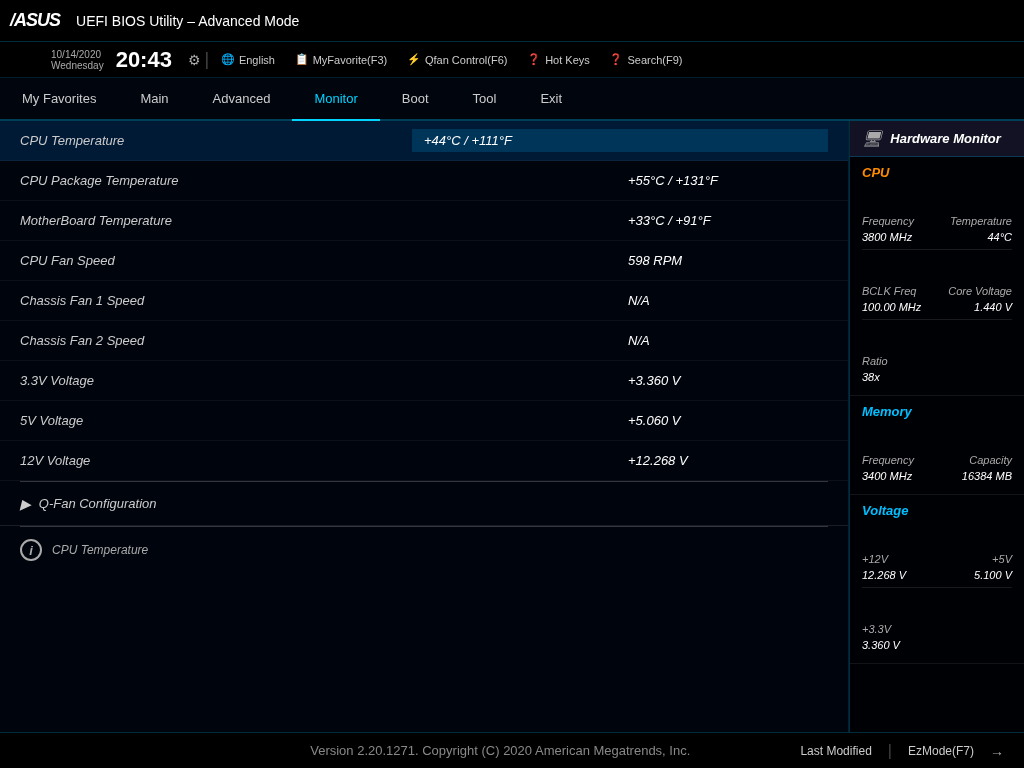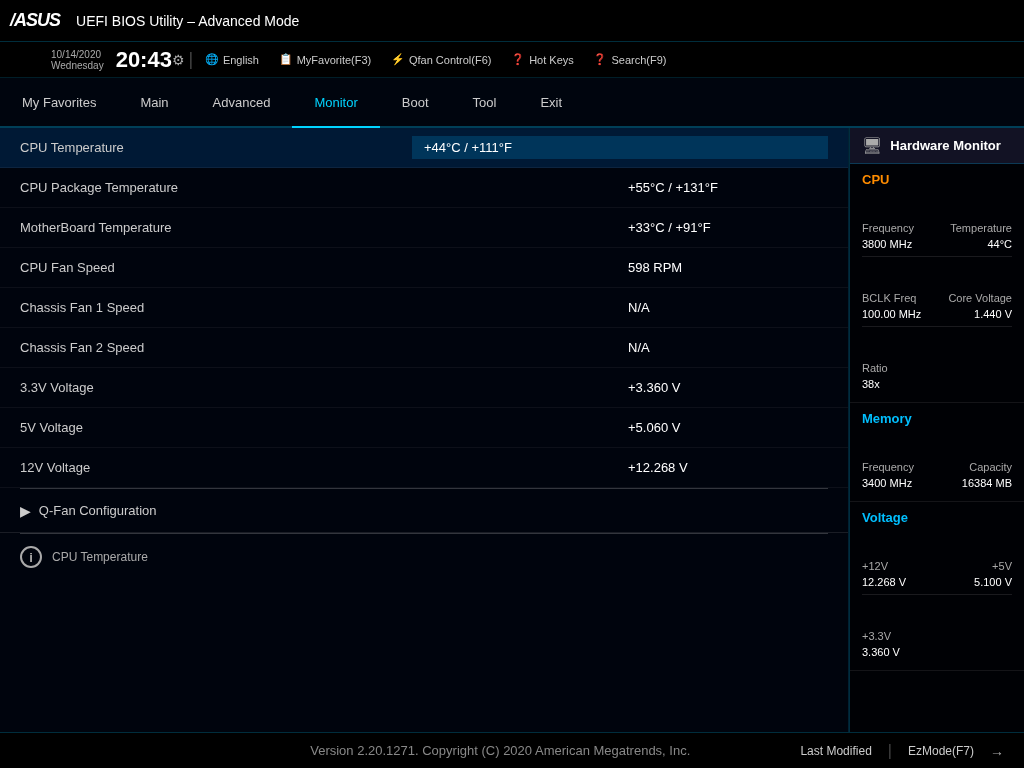--- a/index.html
+++ b/index.html
@@ -76,21 +76,21 @@
       cursor: pointer;
       padding: 4px 8px;
       display: flex;
       align-items: center;
       gap: 4px;
     }
     .separator { color: #444; font-size: 18px; }
 
     
     .nav-bar {
-      height: 50px;
+      height: 43px;
       background: rgba(0,5,15,0.9);
       display: flex;
       align-items: stretch;
       border-bottom: 2px solid rgba(0,150,200,0.4);
     }
     .nav-item {
       color: #ccc;
       font-size: 13px;
       padding: 0 22px;
       display: flex;
@@ -103,20 +103,21 @@
     .nav-item.active {
       color: #00d4ff;
       border-bottom: 2px solid #00d4ff;
     }
 
     
     .content-area {
       flex: 1;
       display: flex;
       background: rgba(0,5,15,0.85);
+      font-style: italic;
     }
 
     
     .main-panel {
       flex: 1;
       overflow: hidden;
       border-right: 1px solid rgba(0,150,200,0.2);
     }
 
     
@@ -266,21 +267,21 @@
     <span class="bios-title">UEFI BIOS Utility – Advanced Mode</span>
   </div>
 
   <div class="second-bar">
     <div class="datetime">
       <div style="font-size:10px;color:#aaa;margin-left:41px;">
         <span>10/14/2020</span><br>
         <span>Wednesday</span>
       </div>
     </div>
-    <div class="time" style="display:flex;align-items:center;gap:0;margin-left:4px;">
+    <div class="time" style="display:flex;align-items:center;gap:16px;margin-left:4px;">
       <span style="color:#fff;font-size:22px;font-weight:bold;">20:43</span>
       <span class="gear-icon">⚙</span>
     </div>
     <span class="separator">|</span>
     <button class="top-btn">
       <span>🌐</span>
       <span>English</span>
     </button>
     <button class="top-btn">
       <span>📋</span>

